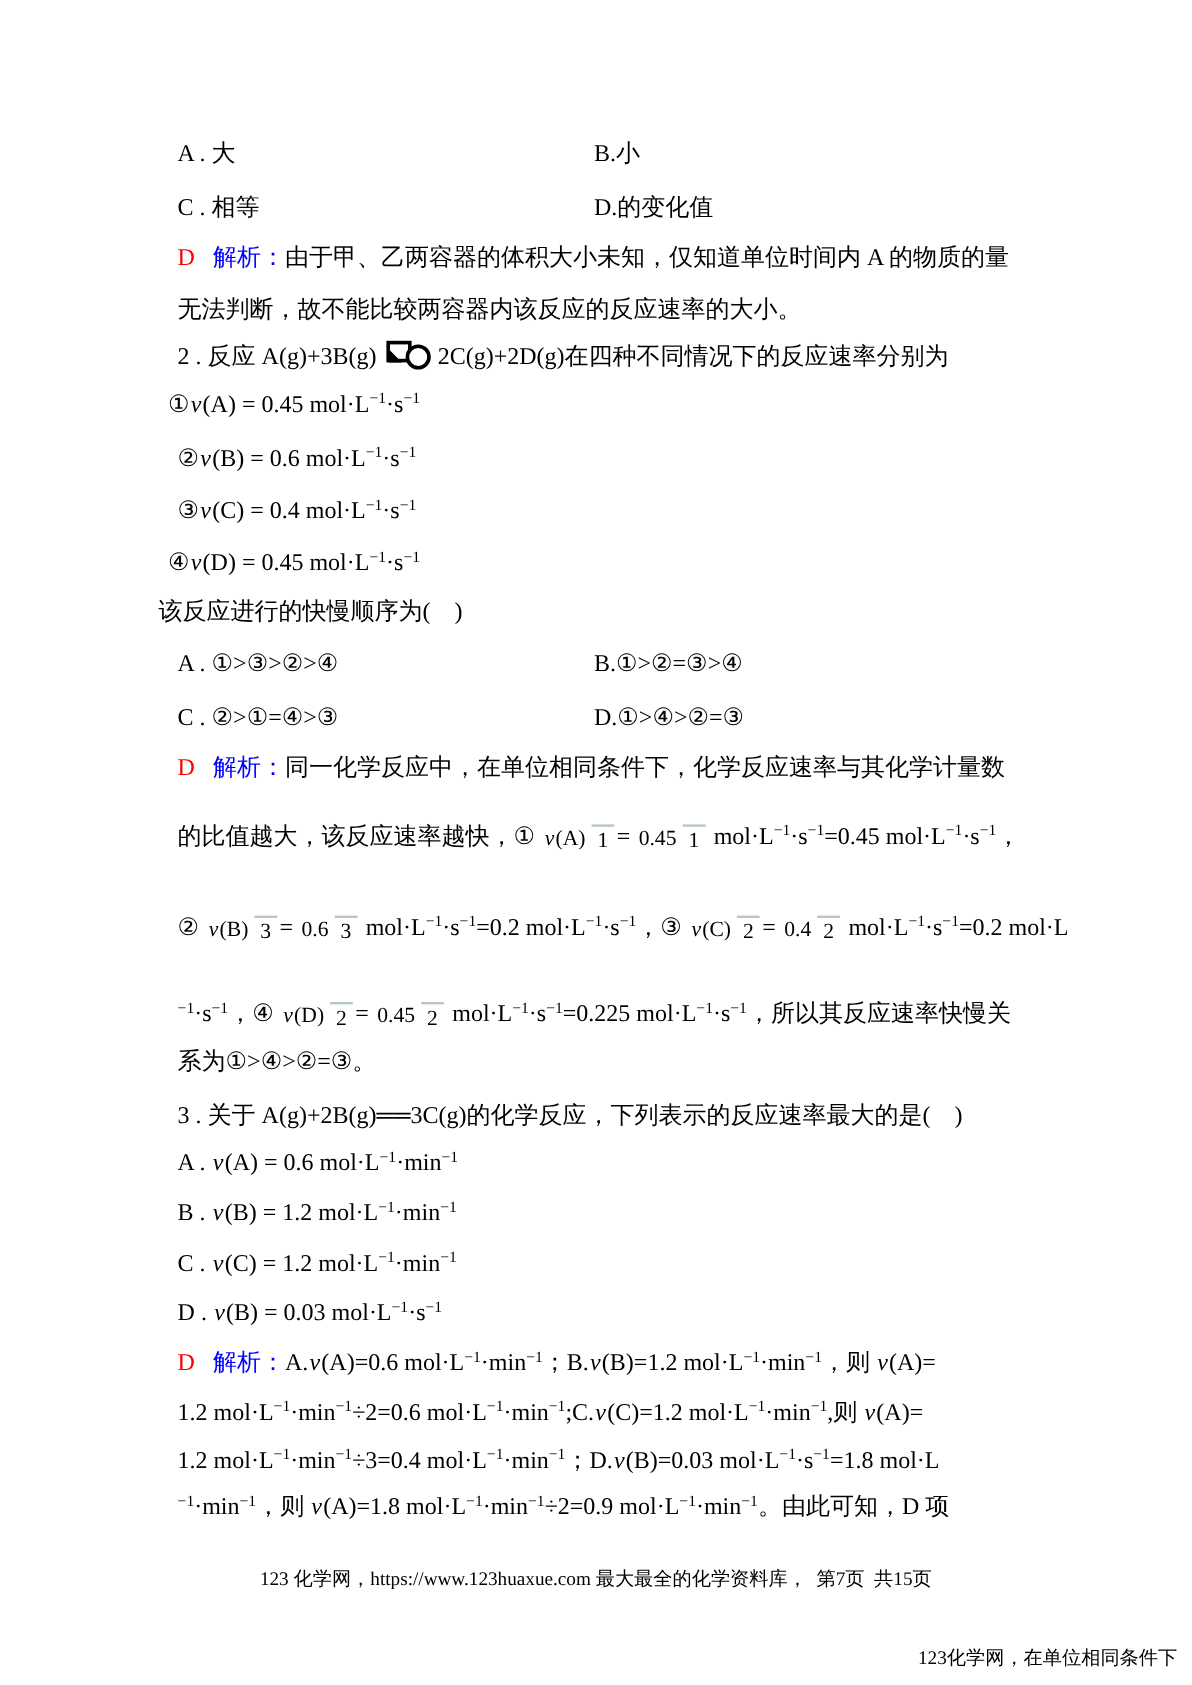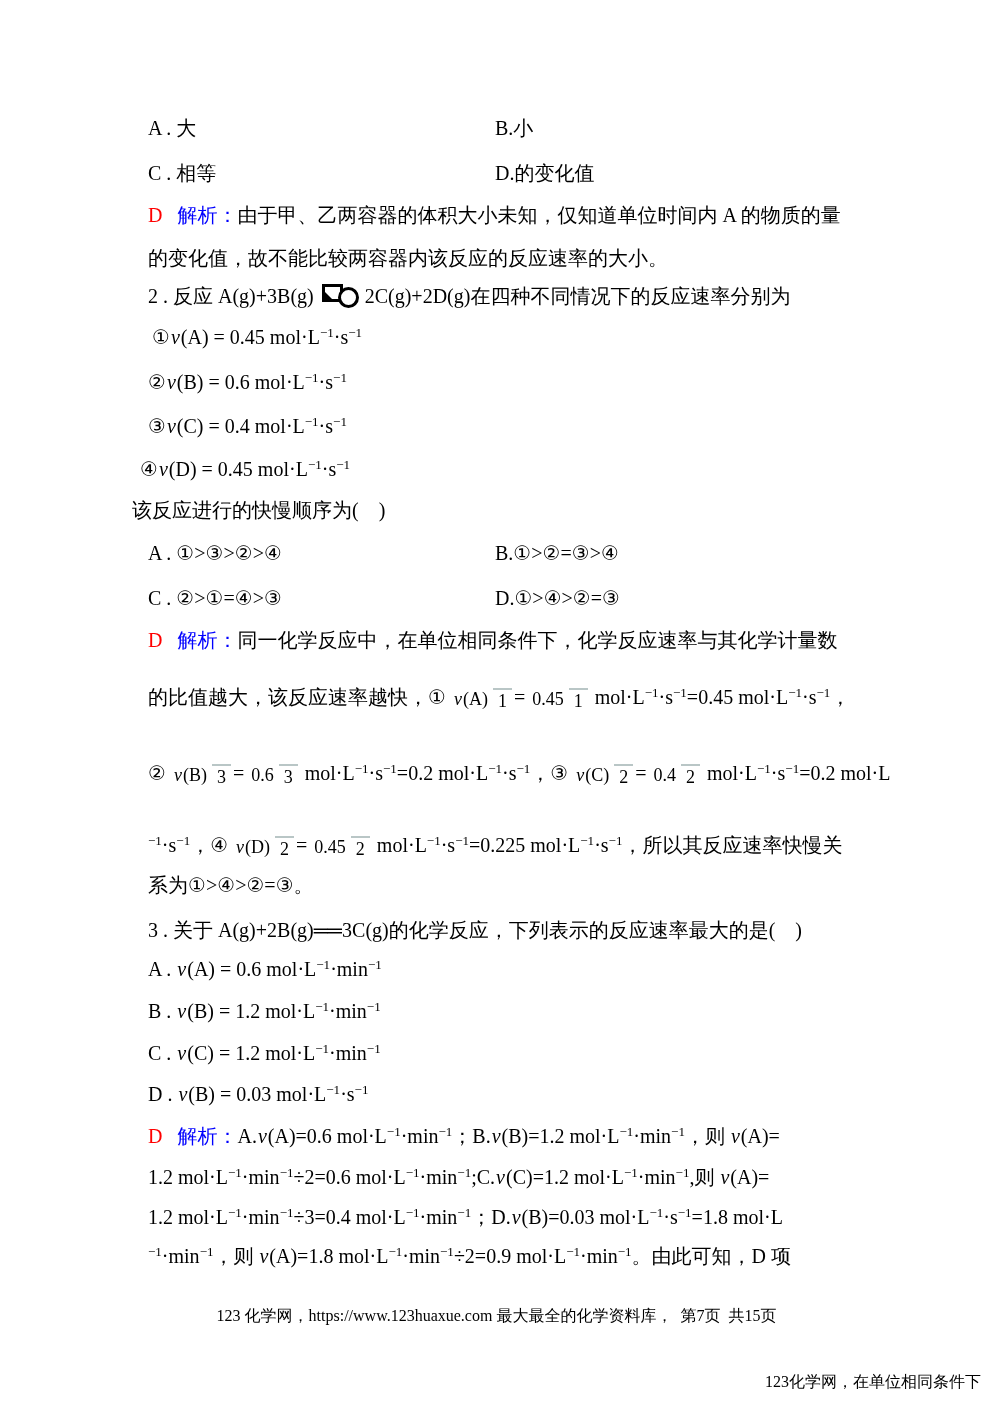--- a/index.html
+++ b/index.html
@@ -34,24 +34,24 @@
 </style>
 </head>
 <body>
 
 <div class="line" style="top:115px;left:148px">A . 大</div>
 <div class="line" style="top:115px;left:495px">B.小</div>
 <div class="line" style="top:160px;left:148px">C . 相等</div>
 <div class="line" style="top:160px;left:495px">D.的变化值</div>
 
 <div class="line" style="top:202px;left:148px"><span style="color: rgb(255, 0, 0);">D</span>   <span style="color: rgb(0, 0, 255);">解析：</span>由于甲、乙两容器的体积大小未知，仅知道单位时间内 A 的物质的量</div>
-<div class="line" style="top:245px;left:148px">的变化值，故不能比较两容器内该反应的反应速率的大小。</div>
+<div class="line" style="top:245px;left:148px">无法判断，故不能比较两容器内该反应的反应速率的大小。</div>
 
 <div class="line" style="top:283px;left:148px">2 . 反应 A(g)+3B(g) <span class="eq"><span class="eq-box"></span><span class="eq-tri"></span><span class="eq-circle"></span></span>2C(g)+2D(g)在四种不同情况下的反应速率分别为</div>
-<div class="line" style="top:324px;left:152px">①<i class="var">v</i>(A) = 0.45 mol·L<sup>−1</sup>·s<sup>−1</sup></div>
+<div class="line" style="top:324px;left:140px">①<i class="var">v</i>(A) = 0.45 mol·L<sup>−1</sup>·s<sup>−1</sup></div>
 <div class="line" style="top:369px;left:148px">②<i class="var">v</i>(B) = 0.6 mol·L<sup>−1</sup>·s<sup>−1</sup></div>
 <div class="line" style="top:413px;left:148px">③<i class="var">v</i>(C) = 0.4 mol·L<sup>−1</sup>·s<sup>−1</sup></div>
 <div class="line" style="top:456px;left:140px">④<i class="var">v</i>(D) = 0.45 mol·L<sup>−1</sup>·s<sup>−1</sup></div>
 <div class="line" style="top:497px;left:132px">该反应进行的快慢顺序为(    )</div>
 <div class="line" style="top:540px;left:148px">A . ①&gt;③&gt;②&gt;④</div>
 <div class="line" style="top:540px;left:495px">B.①&gt;②=③&gt;④</div>
 <div class="line" style="top:585px;left:148px">C . ②&gt;①=④&gt;③</div>
 <div class="line" style="top:585px;left:495px">D.①&gt;④&gt;②=③</div>
 
 <div class="line" style="top:627px;left:148px"><span style="color: rgb(255, 0, 0);">D</span>   <span style="color: rgb(0, 0, 255);">解析：</span>同一化学反应中，在单位相同条件下，化学反应速率与其化学计量数</div>

